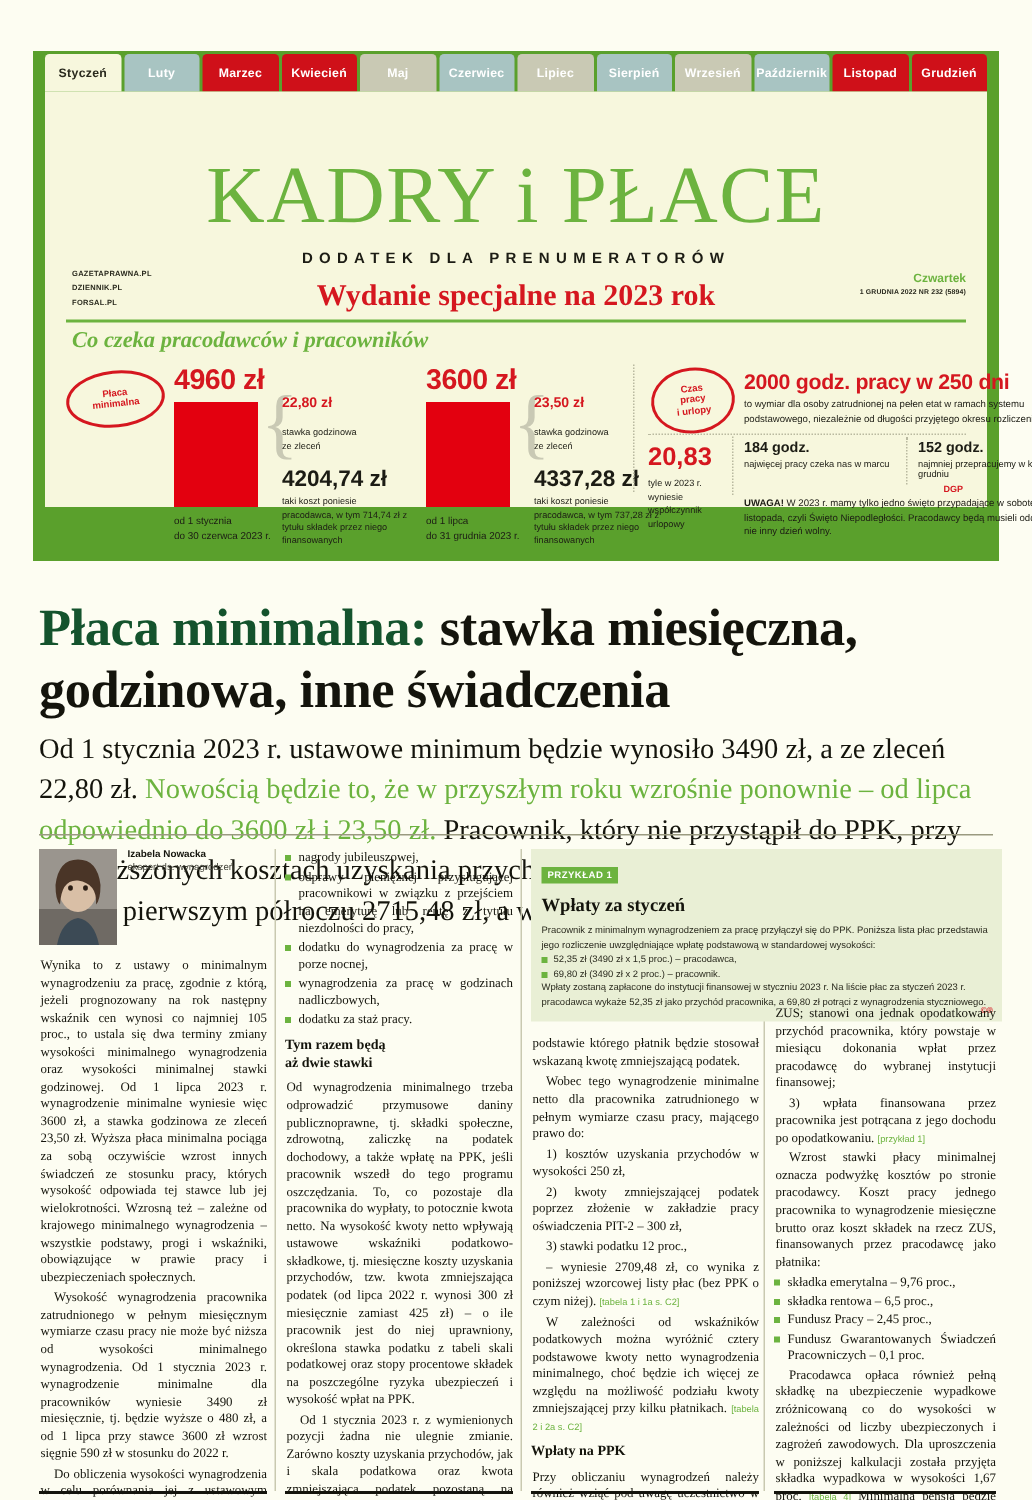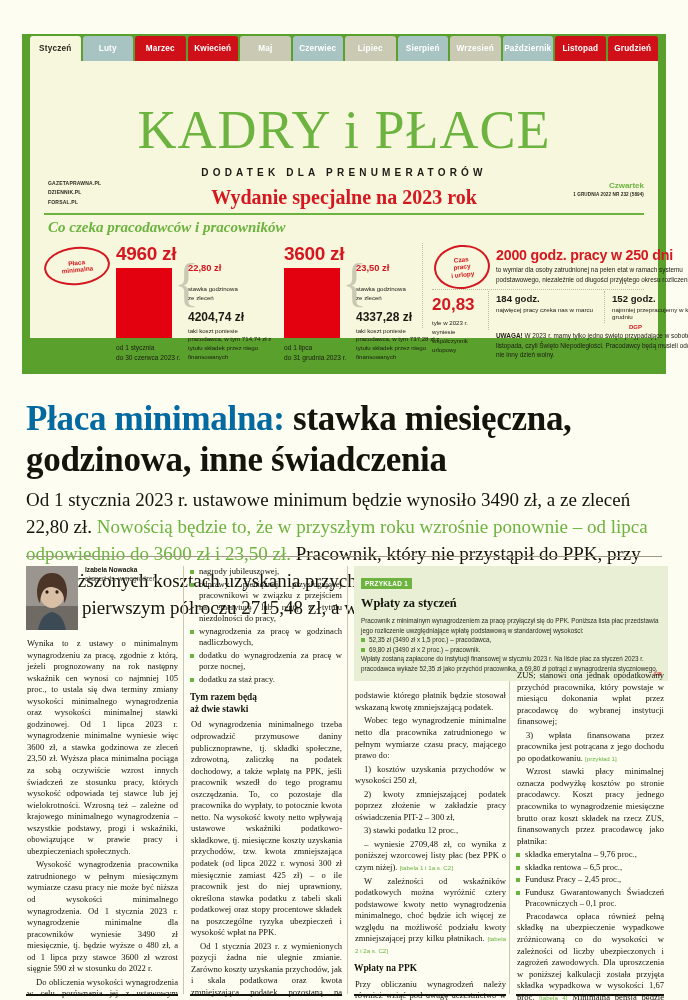--- a/index.html
+++ b/index.html
@@ -57,21 +57,21 @@
   #stamp-placa{left:0;top:4px;width:62px;height:34px;font-size:6.4px;}
   #stamp-czas{left:390px;top:2px;width:52px;height:40px;font-size:6.4px;}
 
   .blk{position:absolute;}
   .big-amt{font-family:"Liberation Sans",sans-serif;font-weight:bold;font-size:19px;color:#d5171f;letter-spacing:-.3px;}
   .redbar{background:#e3000f;width:56px;height:70px;margin-top:3px;}
   .under{font-family:"Liberation Sans",sans-serif;font-size:6.6px;color:#1c1c14;line-height:1.45;margin-top:5px;}
   .brace{position:absolute;font-size:52px;color:#c9c9b4;font-family:"Liberation Serif",serif;line-height:1;}
   .side{position:absolute;width:86px;font-family:"Liberation Sans",sans-serif;font-size:6.1px;color:#1c1c14;line-height:1.42;}
   .side .hr{font-weight:bold;font-size:9.4px;color:#d5171f;display:block;margin-bottom:11px;}
-  .side .cost{font-weight:bold;font-size:12px;color:#1c1c14;display:block;margin:6px 0 1px;}
+  .side .cost{font-weight:bold;font-size:15px;color:#1c1c14;display:block;margin:6px 0 1px;}
 
   .vrule{position:absolute;top:0;bottom:4px;width:1px;border-left:1px dotted #b9b9a0;}
   .hrule{position:absolute;height:1px;border-top:1px dotted #b9b9a0;}
 
   .rt-title{position:absolute;left:452px;top:4px;width:226px;
      font-family:"Liberation Sans",sans-serif;font-weight:bold;font-size:14.2px;color:#d5171f;letter-spacing:-.2px;}
   .rt-desc{position:absolute;left:452px;top:22px;width:226px;
      font-family:"Liberation Sans",sans-serif;font-size:6.4px;color:#1c1c14;line-height:1.5;}
   .kpi{position:absolute;left:388px;top:52px;width:58px;}
   .kpi .v{font-family:"Liberation Sans",sans-serif;font-weight:bold;font-size:17px;color:#d5171f;}
@@ -82,21 +82,21 @@
   .note{position:absolute;left:452px;top:88px;width:216px;
      font-family:"Liberation Sans",sans-serif;font-size:6.4px;color:#1c1c14;line-height:1.52;}
   .note b{color:#1c1c14;}
   .logo-dgp{position:absolute;right:2px;bottom:2px;font-family:"Liberation Sans",sans-serif;
      font-weight:bold;font-size:6px;color:#d5171f;}
 
   
   .headline{position:absolute;left:26px;top:398px;width:638px;
      font-family:"Liberation Serif",serif;font-weight:bold;font-size:35px;
      line-height:1.18;color:#14140c;letter-spacing:-.3px;}
-  .headline .g{color:#0369a1;}
+  .headline .g{color:#14532d;}
   .lead{position:absolute;left:26px;top:487px;width:636px;
      font-family:"Liberation Serif",serif;font-size:19px;line-height:1.42;color:#14140c;}
   .lead .g{color:#6cb33f;}
   .lead-rule{position:absolute;left:26px;top:556px;width:636px;height:1px;background:#9a9a80;}
 
   
   .cols{position:absolute;left:26px;top:566px;width:638px;height:434px;}
   .col{position:absolute;top:0;width:152px;height:434px;overflow:hidden;}
   #col1{left:0;}
   #col2{left:164px;}
@@ -296,22 +296,22 @@
       </div>
       <p class="p">Wynika to z ustawy o minimalnym wynagrodzeniu za pracę, zgodnie z którą, jeżeli prognozowany na rok następny wskaźnik cen wynosi co najmniej 105 proc., to ustala się dwa terminy zmiany wysokości minimalnego wynagrodzenia oraz wysokości minimalnej stawki godzinowej. Od 1 lipca 2023 r. wynagrodzenie minimalne wyniesie więc 3600 zł, a stawka godzinowa ze zleceń 23,50 zł. Wyższa płaca minimalna pociąga za sobą oczywiście wzrost innych świadczeń ze stosunku pracy, których wysokość odpowiada tej stawce lub jej wielokrotności. Wzrosną też – zależne od krajowego minimalnego wynagrodzenia – wszystkie podstawy, progi i wskaźniki, obowiązujące w prawie pracy i ubezpieczeniach społecznych.</p>
       <p class="p ind">Wysokość wynagrodzenia pracownika zatrudnionego w pełnym miesięcznym wymiarze czasu pracy nie może być niższa od wysokości minimalnego wynagrodzenia. Od 1 stycznia 2023 r. wynagrodzenie minimalne dla pracowników wyniesie 3490 zł miesięcznie, tj. będzie wyższe o 480 zł, a od 1 lipca przy stawce 3600 zł wzrost sięgnie 590 zł w stosunku do 2022 r.</p>
       <p class="p ind">Do obliczenia wysokości wynagrodzenia w celu porównania jej z ustawowym minimum przyjmuje się przysługujące pracownikowi składniki wynagrodzenia i inne świadczenia wynikające ze stosunku pracy, zaliczone według zasad statystyki zatrudnienia i wynagrodzeń określonych przez Główny Urząd Statystyczny do wynagrodzeń osobowych (premie, prowizje, dodatki, nagrody). Jednak przy obliczaniu wysokości wynagrodzenia nie uwzględnia się:</p>
       <div class="botrule"></div>
     </div>
 
     <div class="col" id="col2">
       <p class="bl">nagrody jubileuszowej,</p>
       <p class="bl">odprawy pieniężnej przysługującej pracownikowi w związku z przejściem na emeryturę lub rentę z tytułu niezdolności do pracy,</p>
+      <p class="bl">dodatku do wynagrodzenia za pracę w porze nocnej,</p>
       <p class="bl">wynagrodzenia za pracę w godzinach nadliczbowych,</p>
-      <p class="bl">dodatku do wynagrodzenia za pracę w porze nocnej,</p>
       <p class="bl">dodatku za staż pracy.</p>
       <div class="sub" style="white-space:pre-line">Tym razem będą
 aż dwie stawki</div>
       <p class="p">Od wynagrodzenia minimalnego trzeba odprowadzić przymusowe daniny publicznoprawne, tj. składki społeczne, zdrowotną, zaliczkę na podatek dochodowy, a także wpłatę na PPK, jeśli pracownik wszedł do tego programu oszczędzania. To, co pozostaje dla pracownika do wypłaty, to potocznie kwota netto. Na wysokość kwoty netto wpływają ustawowe wskaźniki podatkowo-składkowe, tj. miesięczne koszty uzyskania przychodów, tzw. kwota zmniejszająca podatek (od lipca 2022 r. wynosi 300 zł miesięcznie zamiast 425 zł) – o ile pracownik jest do niej uprawniony, określona stawka podatku z tabeli skali podatkowej oraz stopy procentowe składek na poszczególne ryzyka ubezpieczeń i wysokość wpłat na PPK.</p>
       <p class="p ind">Od 1 stycznia 2023 r. z wymienionych pozycji żadna nie ulegnie zmianie. Zarówno koszty uzyskania przychodów, jak i skala podatkowa oraz kwota zmniejszająca podatek pozostaną na poziomie obowiązującym od 1 lipca 2022 r. Nowym rozwiązaniem jest natomiast możliwość podziału miesięcznej kwoty zmniejszającej podatek na maksymalnie trzech płatników (więcej na ten temat na str. C5-7, obowiązki płatników). Mając dwóch płatników, można każdego upoważnić do odliczania 150 zł. Przy trzech płatnikach każdy może potrącać po 100 zł. Co ważne, od nowego roku również zleceniobiorcy mogą składać oświadczenia PIT-2, na</p>
       <div class="botrule"></div>
     </div>
 
     <div class="col" id="col3" style="width:314px;">
       <div class="exbox">

